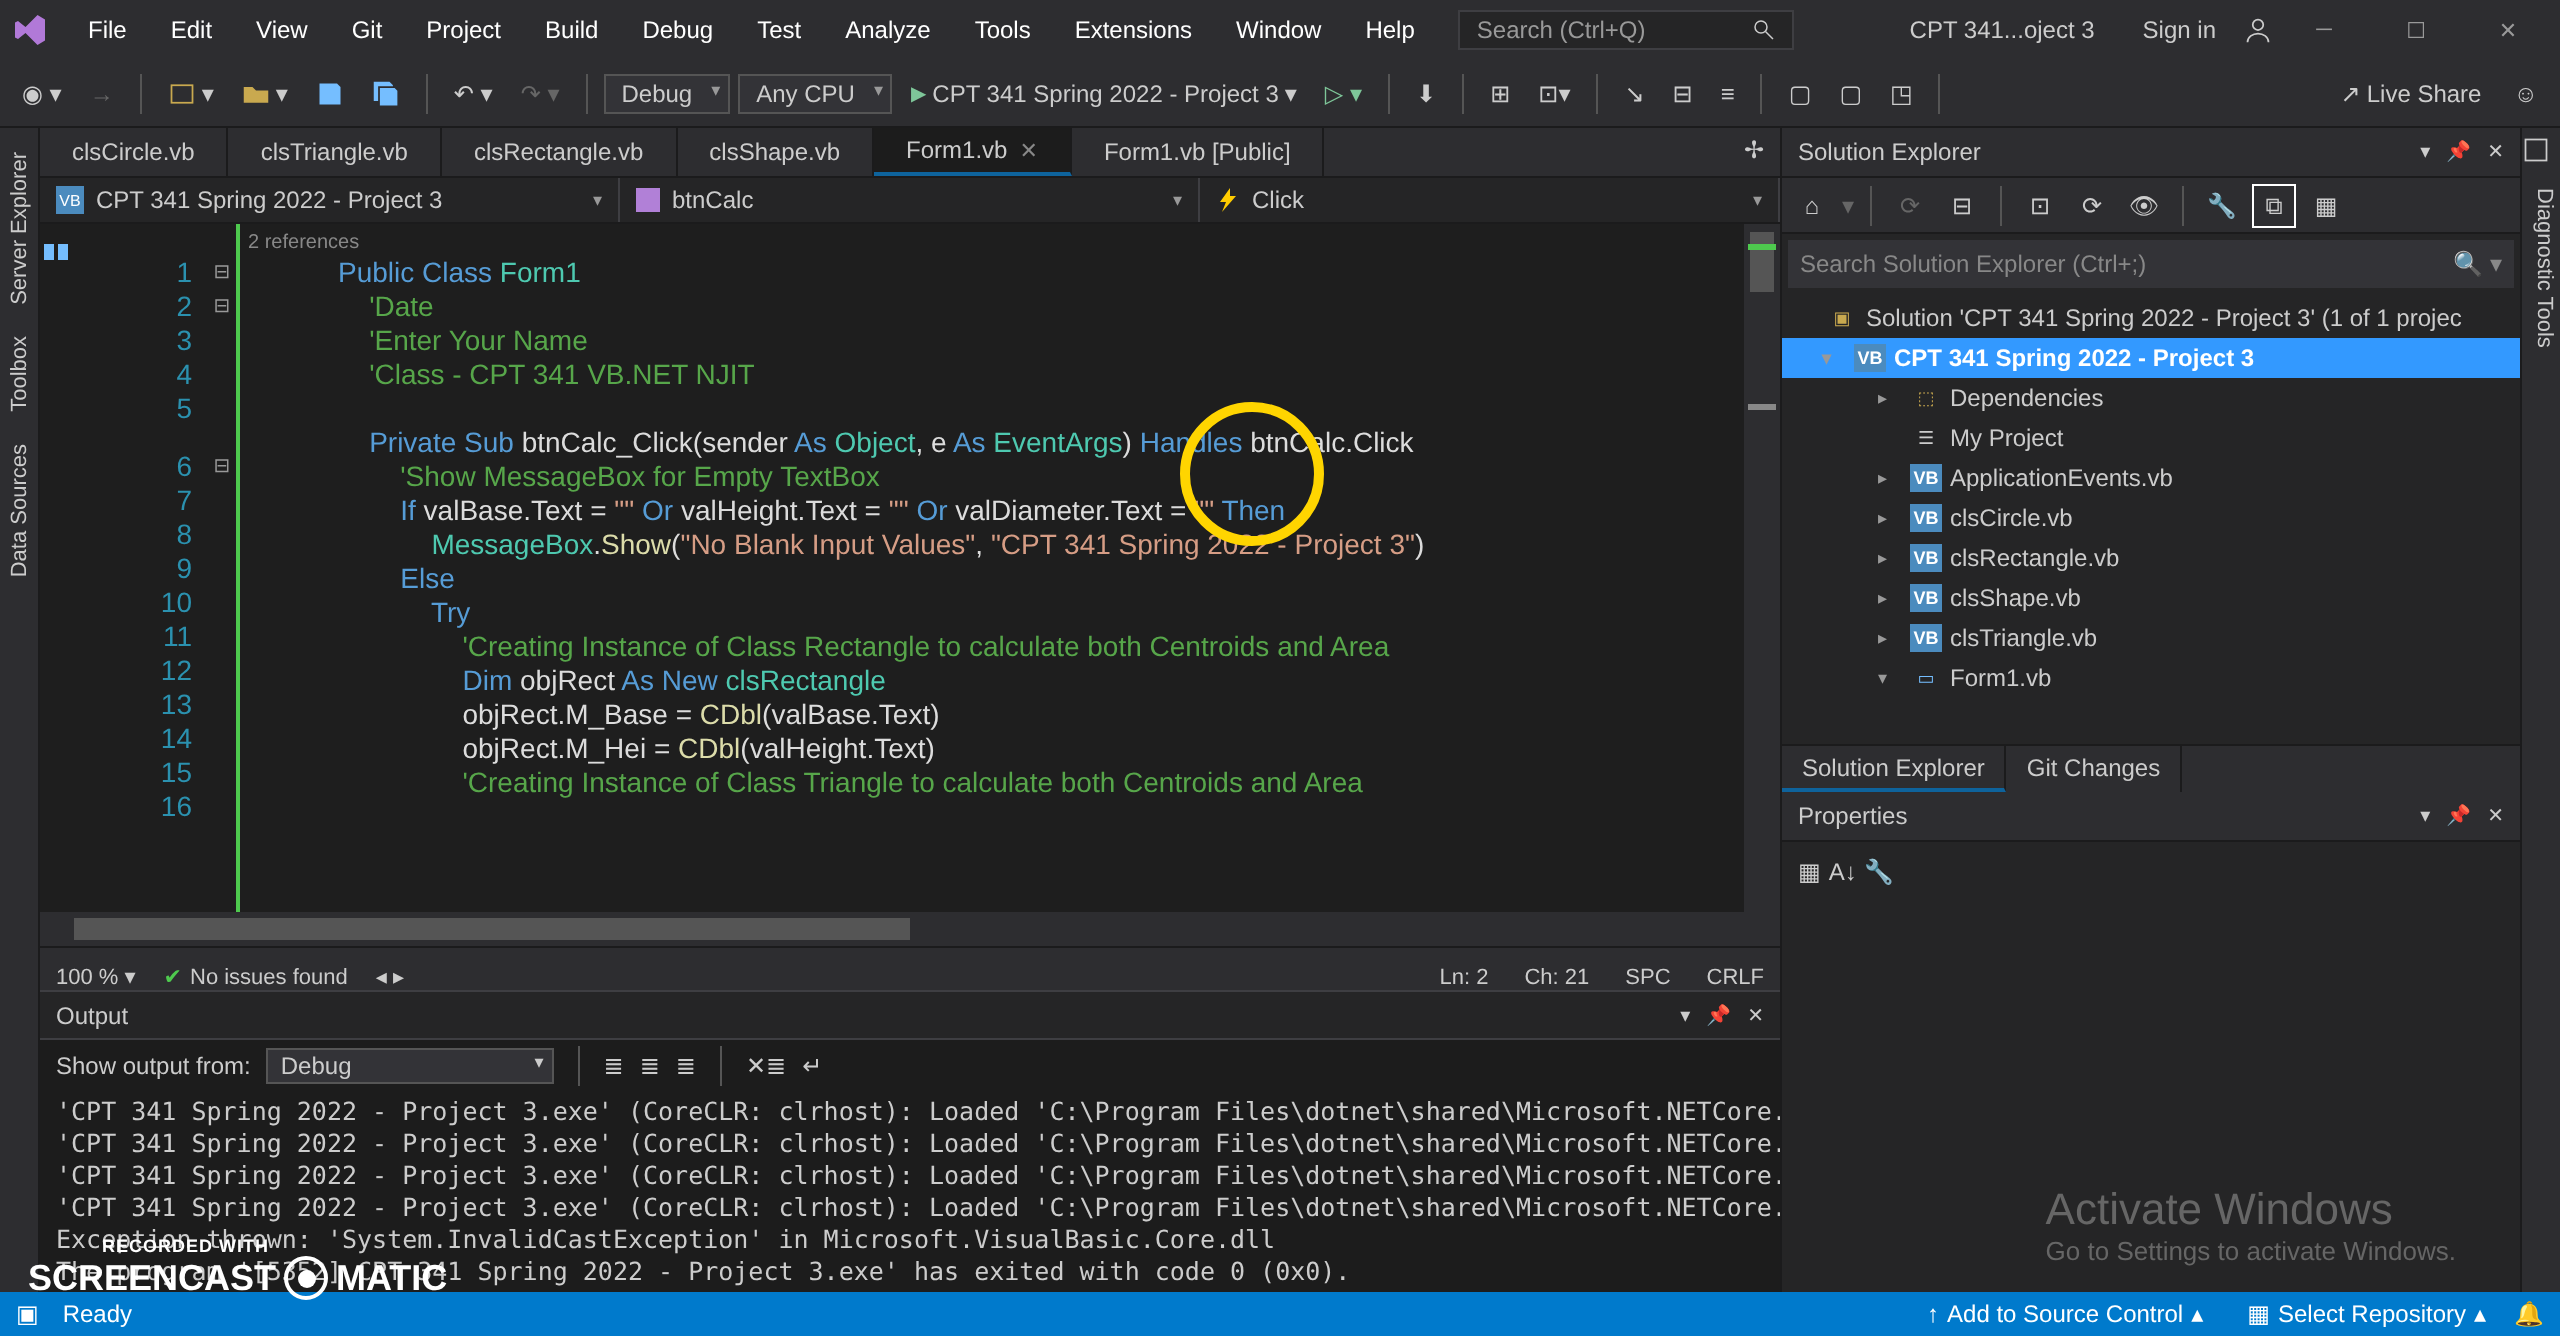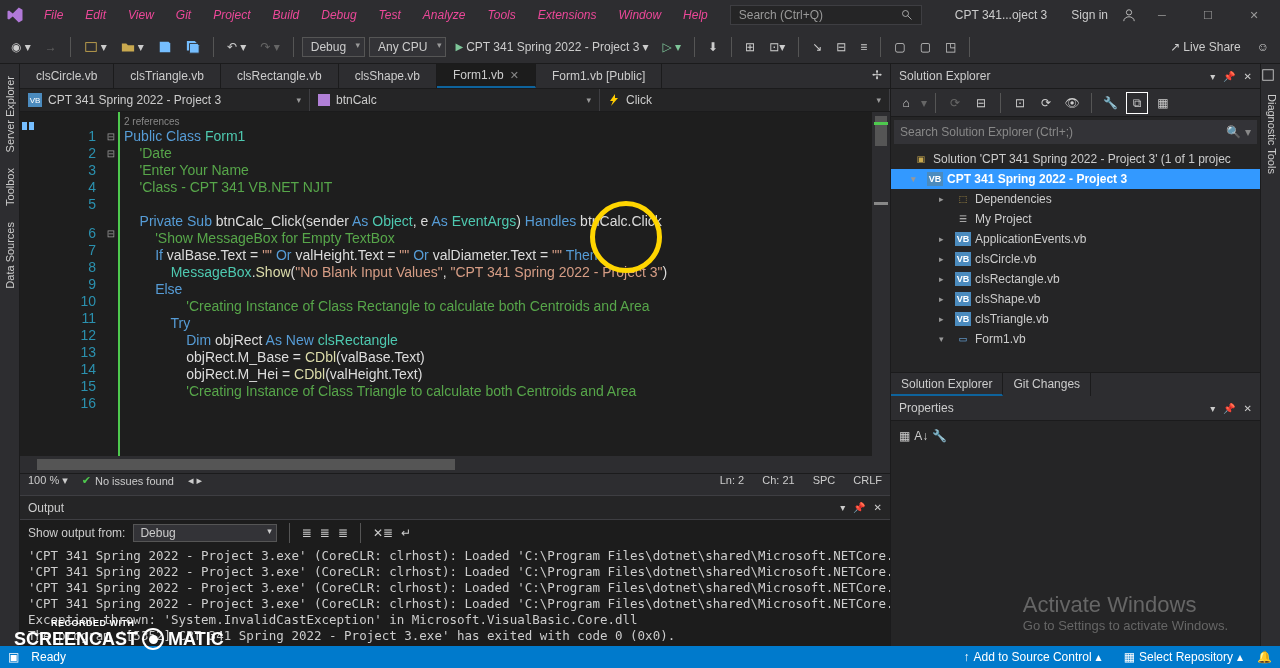--- a/index.html
+++ b/index.html
@@ -1,22 +1,22 @@
 <!DOCTYPE html>
 <html><head>
 <meta charset="utf-8">
 <style>
 * { margin: 0; padding: 0; box-sizing: border-box; font-family: 'Segoe UI', sans-serif; }
 body { background: #2d2d30; color: #ccc; width: 1280px; height: 668px; overflow: hidden; position: relative; font-size: 12px; }
 
 
 .titlebar { height: 30px; background: #2d2d30; display: flex; align-items: center; padding: 0 6px; gap: 2px; }
 .titlebar .logo { width: 18px; height: 18px; margin-right: 8px; }
-.titlebar .menu-item { padding: 4px 10px; cursor: pointer; color: #ec4899; font-style: italic; }
-.titlebar .search { margin-left: 10px; background: #252526; border: 1px solid #3e3e42; padding: 2px 8px; width: 192px; display:flex; align-items:center; gap:10px; color:#999;}
+.titlebar .menu-item { padding: 4px 10px; cursor: pointer; color: #ffffff; }
+.titlebar .search { margin-left: 10px; background: #252526; border: 1px solid #3e3e42; padding: 2px 8px; width: 168px; display:flex; align-items:center; gap:10px; color:#999;}
 .titlebar .search-icon { width:12px; height:12px; margin-left:auto;}
 .titlebar .right { margin-left: auto; display:flex; align-items:center; gap:6px;}
 .titlebar .doctitle { padding: 0 10px; color:#ccc; }
 .titlebar .signin { padding:0 8px; }
 .titlebar .winbtn { width:40px; text-align:center; color:#999; font-size:11px;}
 
 
 .toolbar { height: 34px; background: #2d2d30; border-bottom: 1px solid #1b1b1c; display:flex; align-items:center; padding:0 6px; gap:4px;}
 .tb-btn { padding:3px 5px; display:flex; align-items:center; gap:3px; color:#ccc;}
 .tb-sep { width:1px; height:20px; background:#555; margin:0 4px;}
@@ -44,38 +44,38 @@
 .nav-c .arrow { margin-left:auto; font-size:9px; color:#999;}
 
 .editor-wrap { flex:1; display:flex; position:relative; background:#1e1e1e; overflow:hidden;}
 .margin-icons { width:40px; background:#1e1e1e; border-right:0; padding-top:4px;}
 .margin-icons .mic { width:16px; height:16px; margin:2px auto; }
 .gutter { width:44px; background:#1e1e1e; text-align:right; padding:4px 8px 0 0; color:#2b91af; font-size:14px; line-height:17px; font-family:Consolas,monospace;}
 .gutter .ln { height:17px;}
 .fold { width:14px; padding-top:4px;}
 .fold .fb { height:17px; font-size:10px; color:#999; text-align:center; line-height:17px;}
 .codearea { flex:1; padding:4px 0 0 4px; font-family:Consolas,monospace; font-size:14px; line-height:17px; position:relative; border-left:2px solid #4ec94e;}
-.codeline { height:17px; white-space:pre; }
+.codeline { height:17px; white-space:pre;margin-left:45px; }
 .codelens { font-size:10px; color:#888; height:12px; line-height:12px; padding-left:0;}
 
 .kw { color:#569cd6;}
 .cls { color:#4ec9b0;}
 .cmnt { color:#57a64a;}
 .str { color:#d69d85;}
 .fn { color:#dcdcaa;}
 .id { color:#dcdcdc;}
 .op { color:#dcdcdc;}
 
 .highlight-ring { position:absolute; border:5px solid #ffd500; border-radius:50%; width:72px; height:72px; pointer-events:none;}
 
 .editor-vscroll { width:18px; background:#2d2d30; position:relative;}
 .editor-vscroll .thumb { position:absolute; left:3px; width:12px; background:#555; }
 .editor-vscroll .mark { position:absolute; left:2px; width:14px; height:3px;}
 
-.editor-status { height:22px; background:#2d2d30; border-top:1px solid #1b1b1c; display:flex; align-items:flex-start; padding:0 8px; gap:14px; font-size:11px; color:#ccc;}
+.editor-status { height:22px; background:#2d2d30; border-top:1px solid #1b1b1c; display:flex; align-items:flex-end; padding:0 8px; gap:14px; font-size:11px; color:#ccc;}
 .editor-status .zoom { }
 .editor-status .noissues { display:flex; gap:4px; align-items:center;}
 .editor-status .right { margin-left:auto; display:flex; gap:18px;}
 .editor-hscroll { height:17px; background:#2d2d30; display:flex;}
 .editor-hscroll .track { flex:1; position:relative; margin:0 17px;}
 .editor-hscroll .thumb { position:absolute; top:3px; height:11px; background:#555;}
 
 
 .output { background:#1c1c1c; border-top:1px solid #3e3e42;}
 .output-hdr { height:24px; display:flex; align-items:center; padding:0 8px; background:#252526; border-bottom:1px solid #3e3e42;}
@@ -324,22 +324,22 @@
           <div class="codeline"><span class="kw">Public Class</span> <span class="cls">Form1</span></div>
           <div class="codeline">    <span class="cmnt">'Date</span></div>
           <div class="codeline">    <span class="cmnt">'Enter Your Name</span></div>
           <div class="codeline">    <span class="cmnt">'Class - CPT 341 VB.NET NJIT</span></div>
           <div class="codeline"></div>
           <div class="codeline">    <span class="kw">Private Sub</span> <span class="id">btnCalc_Click</span><span class="op">(</span><span class="id">sender</span> <span class="kw">As</span> <span class="cls">Object</span><span class="op">,</span> <span class="id">e</span> <span class="kw">As</span> <span class="cls">EventArgs</span><span class="op">)</span> <span class="kw">Handles</span> <span class="id">btnCalc.Click</span></div>
           <div class="codeline">        <span class="cmnt">'Show MessageBox for Empty TextBox</span></div>
           <div class="codeline">        <span class="kw">If</span> <span class="id">valBase.Text</span> <span class="op">=</span> <span class="str">""</span> <span class="kw">Or</span> <span class="id">valHeight.Text</span> <span class="op">=</span> <span class="str">""</span> <span class="kw">Or</span> <span class="id">valDiameter.Text</span> <span class="op">=</span> <span class="str">""</span> <span class="kw">Then</span></div>
           <div class="codeline">            <span class="cls">MessageBox</span><span class="op">.</span><span class="fn">Show</span><span class="op">(</span><span class="str">"No Blank Input Values"</span><span class="op">,</span> <span class="str">"CPT 341 Spring 2022 - Project 3"</span><span class="op">)</span></div>
           <div class="codeline">        <span class="kw">Else</span></div>
+          <div class="codeline">            <span class="kw">Try</span></div>
           <div class="codeline">                <span class="cmnt">'Creating Instance of Class Rectangle to calculate both Centroids and Area</span></div>
-          <div class="codeline">            <span class="kw">Try</span></div>
           <div class="codeline">                <span class="kw">Dim</span> <span class="id">objRect</span> <span class="kw">As</span> <span class="kw">New</span> <span class="cls">clsRectangle</span></div>
           <div class="codeline">                <span class="id">objRect.M_Base</span> <span class="op">=</span> <span class="fn">CDbl</span><span class="op">(</span><span class="id">valBase.Text</span><span class="op">)</span></div>
           <div class="codeline">                <span class="id">objRect.M_Hei</span> <span class="op">=</span> <span class="fn">CDbl</span><span class="op">(</span><span class="id">valHeight.Text</span><span class="op">)</span></div>
           <div class="codeline">                <span class="cmnt">'Creating Instance of Class Triangle to calculate both Centroids and Area</span></div>
         </div>
       <div class="editor-vscroll">
         <div class="thumb" style="top:4px;height:30px;"></div>
         <div class="mark" style="top:10px;background:#4ec94e"></div>
         <div class="mark" style="top:90px;background:#888"></div>
       </div>

